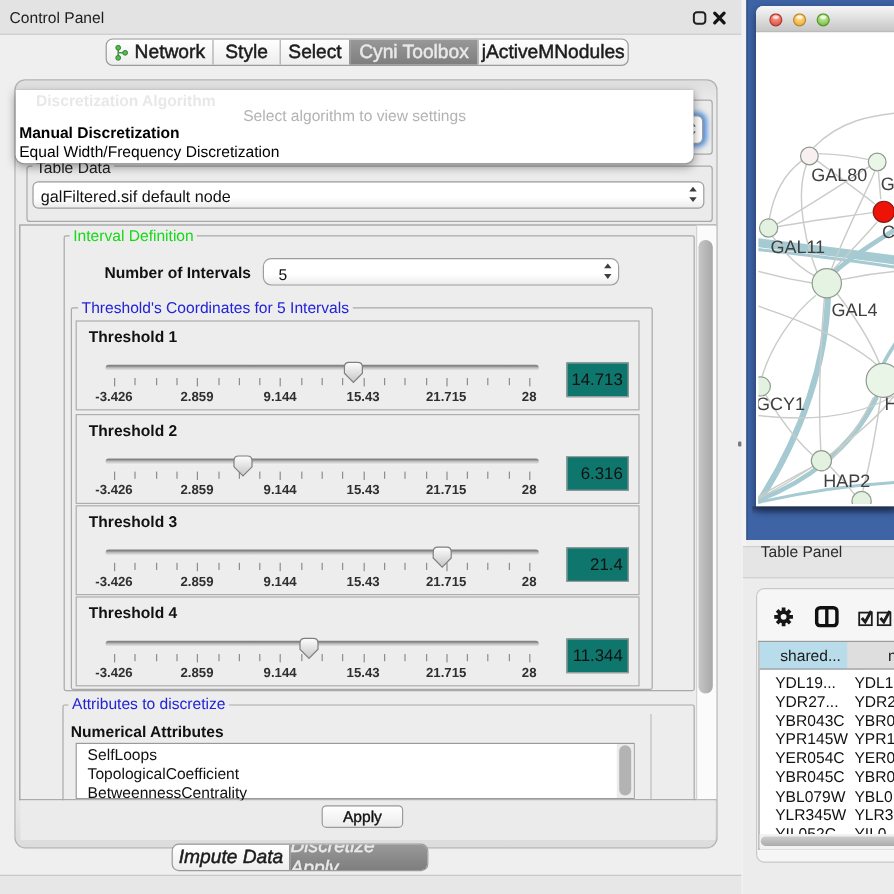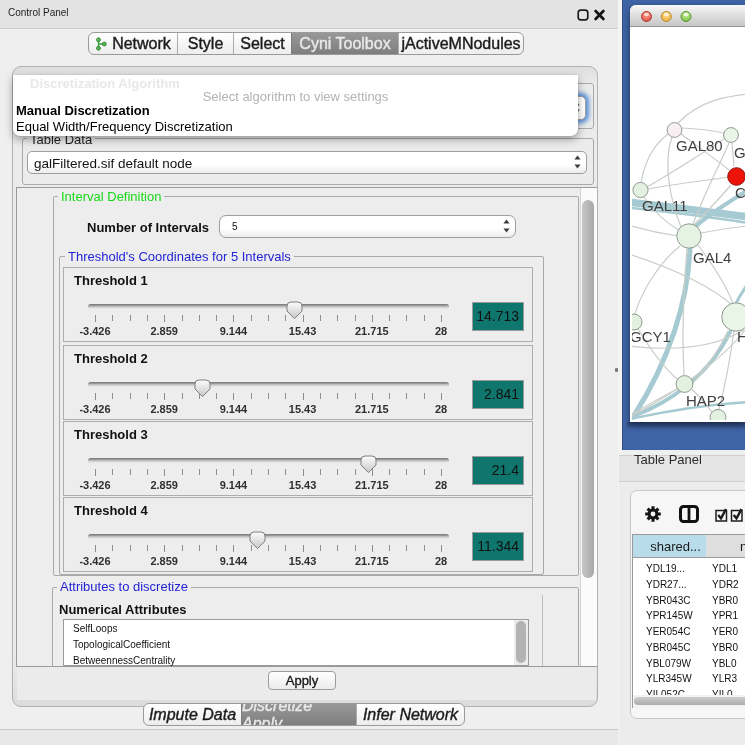--- a/index.html
+++ b/index.html
@@ -1,20 +1,20 @@
 <!DOCTYPE html>
 <html><head>
 <meta charset="utf-8">
 <style>
   html,body{margin:0;padding:0;}
   #root{position:relative;width:745px;height:745px;overflow:hidden;
         font-family:"Liberation Sans",sans-serif;background:#efefef;}
   .abs{position:absolute;}
   .b13{font-size:13px;font-weight:bold;color:#111;}
-  .t13{font-size:10px;color:#111;}
+  .t13{font-size:13px;color:#111;}
   .combo{position:absolute;background:linear-gradient(#ffffff,#ffffff 60%,#ececec);border:1px solid #9e9e9e;border-radius:5px;box-sizing:border-box;}
   .carr{position:absolute;}
   .grp{position:absolute;border:1px solid #a9a9a9;border-radius:3px;}
   .gtitle{position:absolute;font-size:13px;background:#ededed;padding:0 3px;line-height:13px;}
   .seg{position:absolute;display:flex;height:23px;border:1px solid #9b9b9b;border-radius:6px;
        background:linear-gradient(#ffffff,#ededed);box-sizing:border-box;overflow:hidden;}
   .seg>div{display:flex;align-items:center;justify-content:center;font-size:16px;color:#1c1c1c;-webkit-text-stroke:0.4px #1c1c1c;
        border-left:1px solid #ababab;box-sizing:border-box;}
   .seg>div:first-child{border-left:none;}
   .seg>div.sel{background:linear-gradient(#989898,#7e7e7e);color:#e9e9e9;-webkit-text-stroke:0.4px #e9e9e9;border-left-color:#7e7e7e;}
@@ -170,21 +170,21 @@
       <div class="slab" style="left:377px;top:57px;">28</div>
     <svg class="abs" style="left:129.8px;top:32px;" width="17" height="20" viewBox="0 0 17 20">
         <defs>
           <linearGradient id="tg343" x1="0" y1="0" x2="0" y2="1">
             <stop offset="0" stop-color="#fdfdfd"></stop>
             <stop offset="1" stop-color="#c6c6c6"></stop>
           </linearGradient>
         </defs>
         <path d="M1 11 V6 Q1 2 5 2 H12 Q16 2 16 6 V11 L8.5 18.6 Z" fill="url(#tg343)" stroke="#7f7f7f" stroke-width="1"></path>
       </svg>
-    <div class="vbox">2.841</div>
+    <div class="vbox">6.316</div>
   </div>
   <div class="trow" style="top:421px;">
     <div class="abs b13" style="left:10px;top:5px;">Threshold 3</div>
     <div class="track"></div>
     <div class="tick" style="left:31.0px;top:47px;height:7px;"></div>
       <div class="tick" style="left:48.3px;top:47px;height:6px;"></div>
       <div class="tick" style="left:65.6px;top:47px;height:6px;"></div>
       <div class="tick" style="left:82.9px;top:47px;height:6px;"></div>
       <div class="tick" style="left:100.2px;top:47px;height:7px;"></div>
       <div class="tick" style="left:117.5px;top:47px;height:6px;"></div>
@@ -273,21 +273,20 @@
 
   <div class="abs" style="left:17px;top:667px;width:579px;height:33px;background:#ebebeb;"></div>
 
   <div class="abs" style="left:268px;top:671px;width:68px;height:19px;background:linear-gradient(#ffffff,#ebebeb);
        border:1px solid #9c9c9c;border-radius:4px;box-sizing:border-box;text-align:center;
        font-size:13px;color:#111;-webkit-text-stroke:0.3px #111;line-height:17px;">Apply</div>
 
   <div class="seg" style="left:143px;top:703px;font-style:italic;">
     <div style="width:97px;">Impute Data</div>
     <div class="sel" style="width:115px;">Discretize Apply</div>
-    <div style="width:108px;">Infer Network</div>
   </div>
   <div class="abs" style="left:0;top:729px;width:618px;height:16px;background:#e7e7e7;border-top:1px solid #c8c8c8;"></div>
 
   <div class="abs" style="left:615px;top:368px;width:3px;height:4px;background:#7a7a7a;border-radius:1px;"></div>
 
   <div class="abs" style="left:13px;top:75px;width:565px;height:61px;background:#fff;
        border-radius:0 0 7px 7px;box-shadow:0 3px 8px rgba(0,0,0,.38),0 0 1px rgba(0,0,0,.25);">
     <div class="abs" style="left:17px;top:1px;font-size:13px;font-weight:bold;color:#e8e8e8;">Discretization Algorithm</div>
     <div class="abs" style="left:0;top:14px;width:565px;text-align:center;font-size:13px;color:#b3b3b3;">Select algorithm to view settings</div>
     <div class="abs" style="left:3px;top:28px;font-size:13px;font-weight:bold;color:#000;">Manual Discretization</div>

